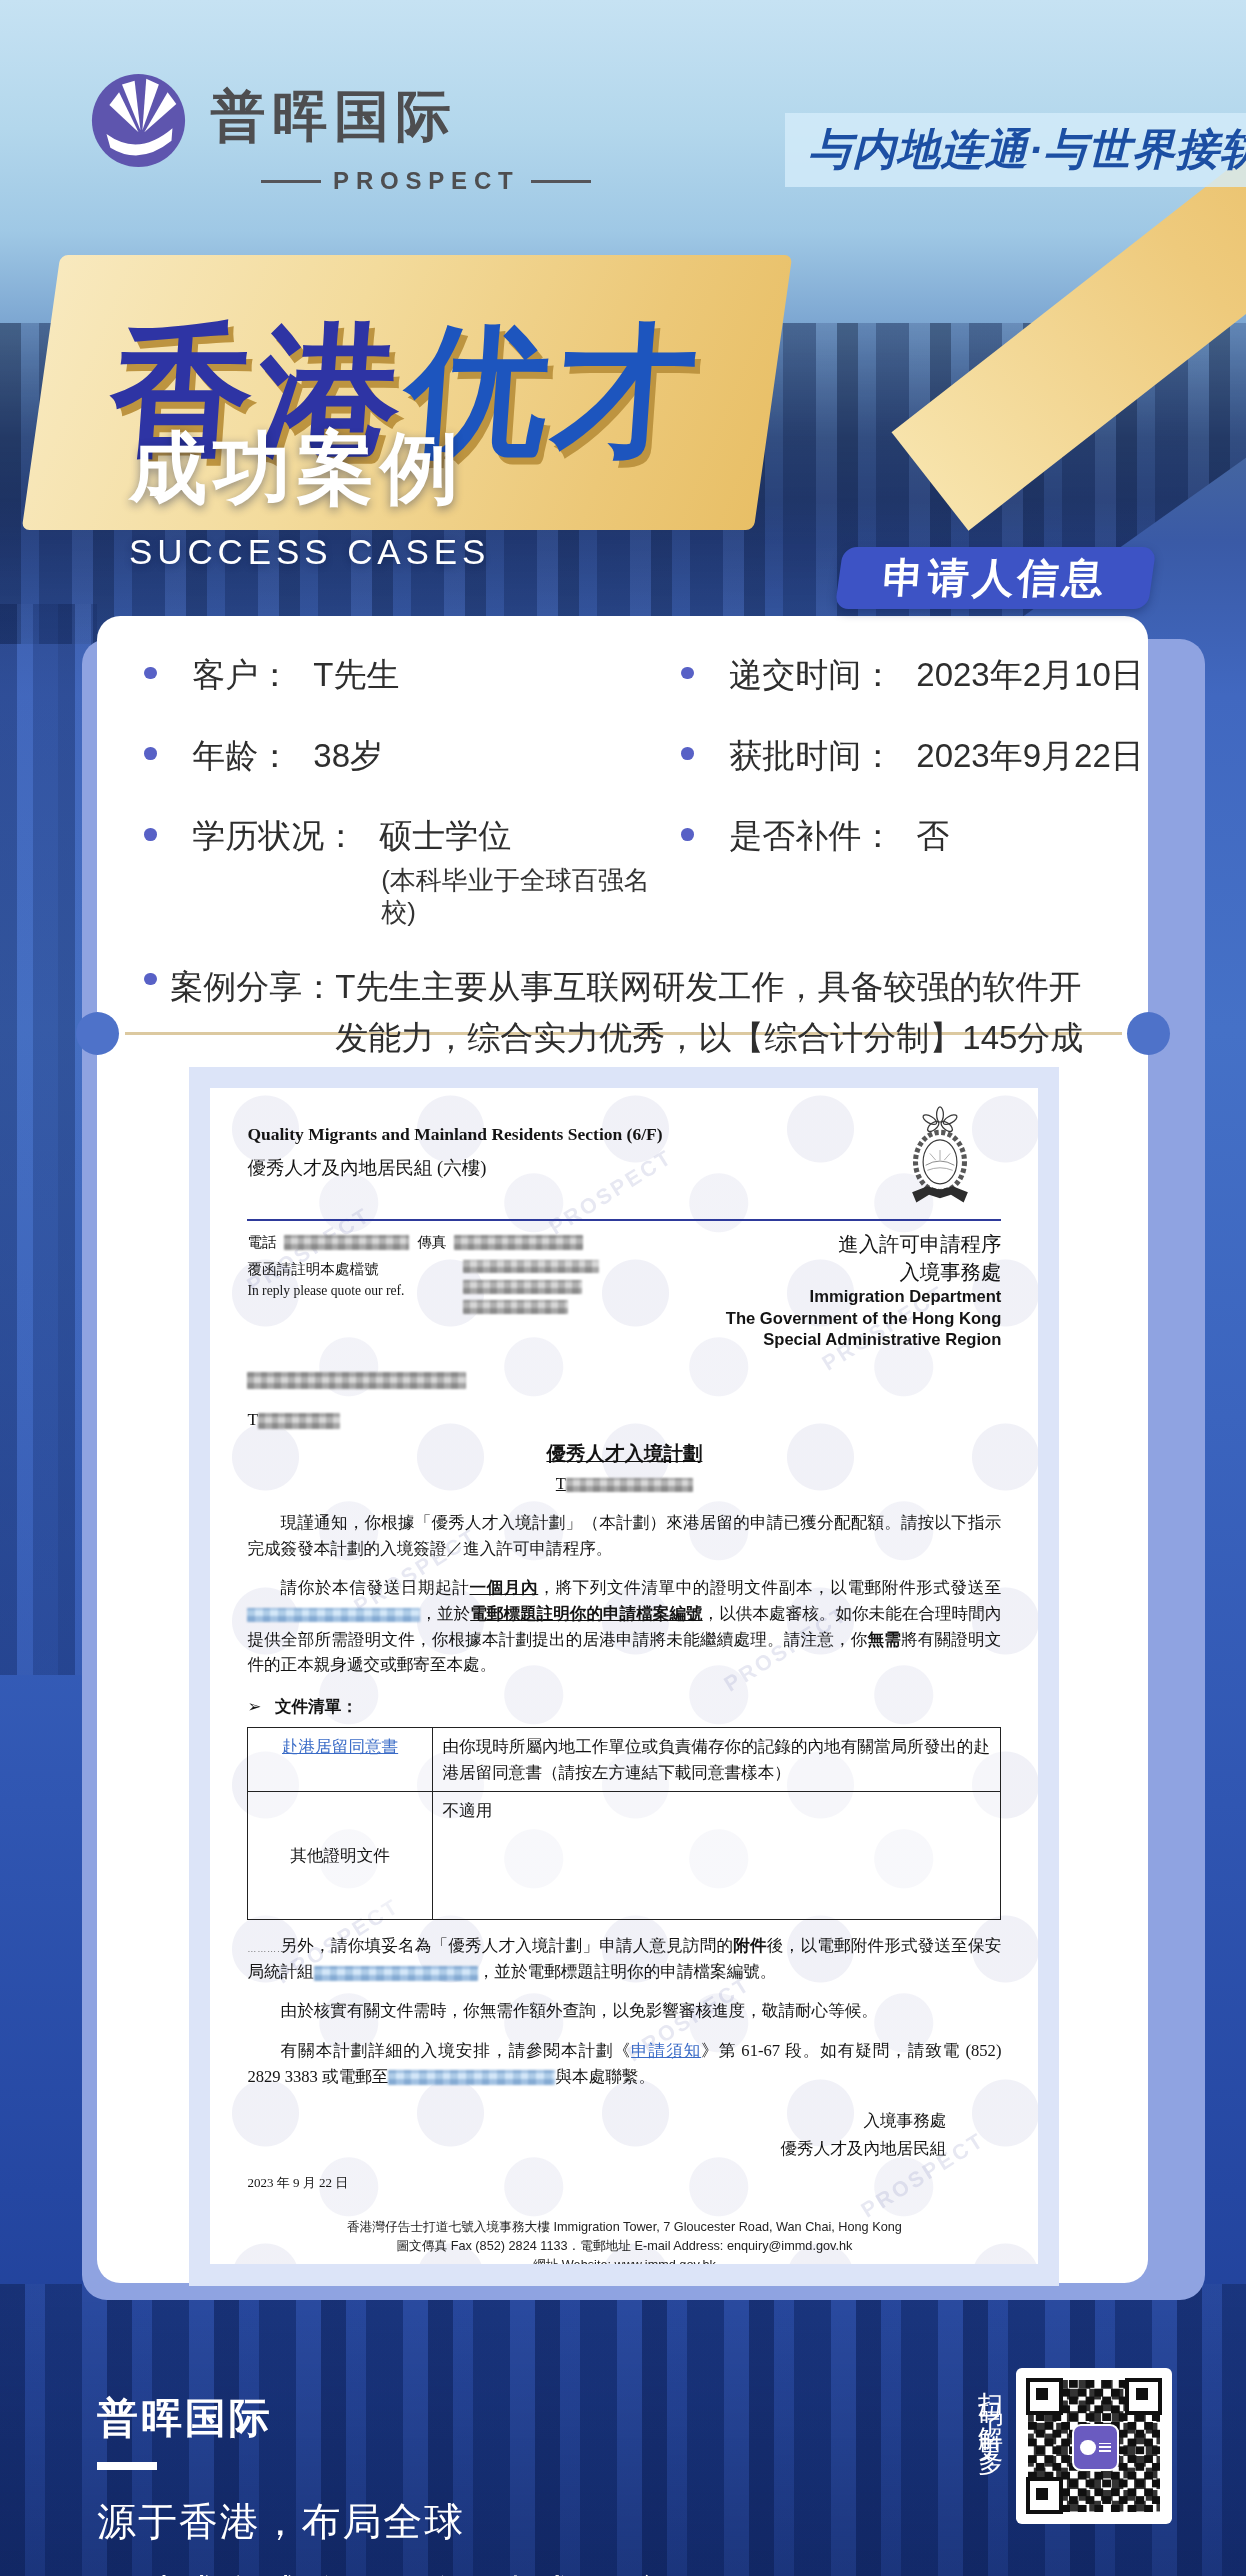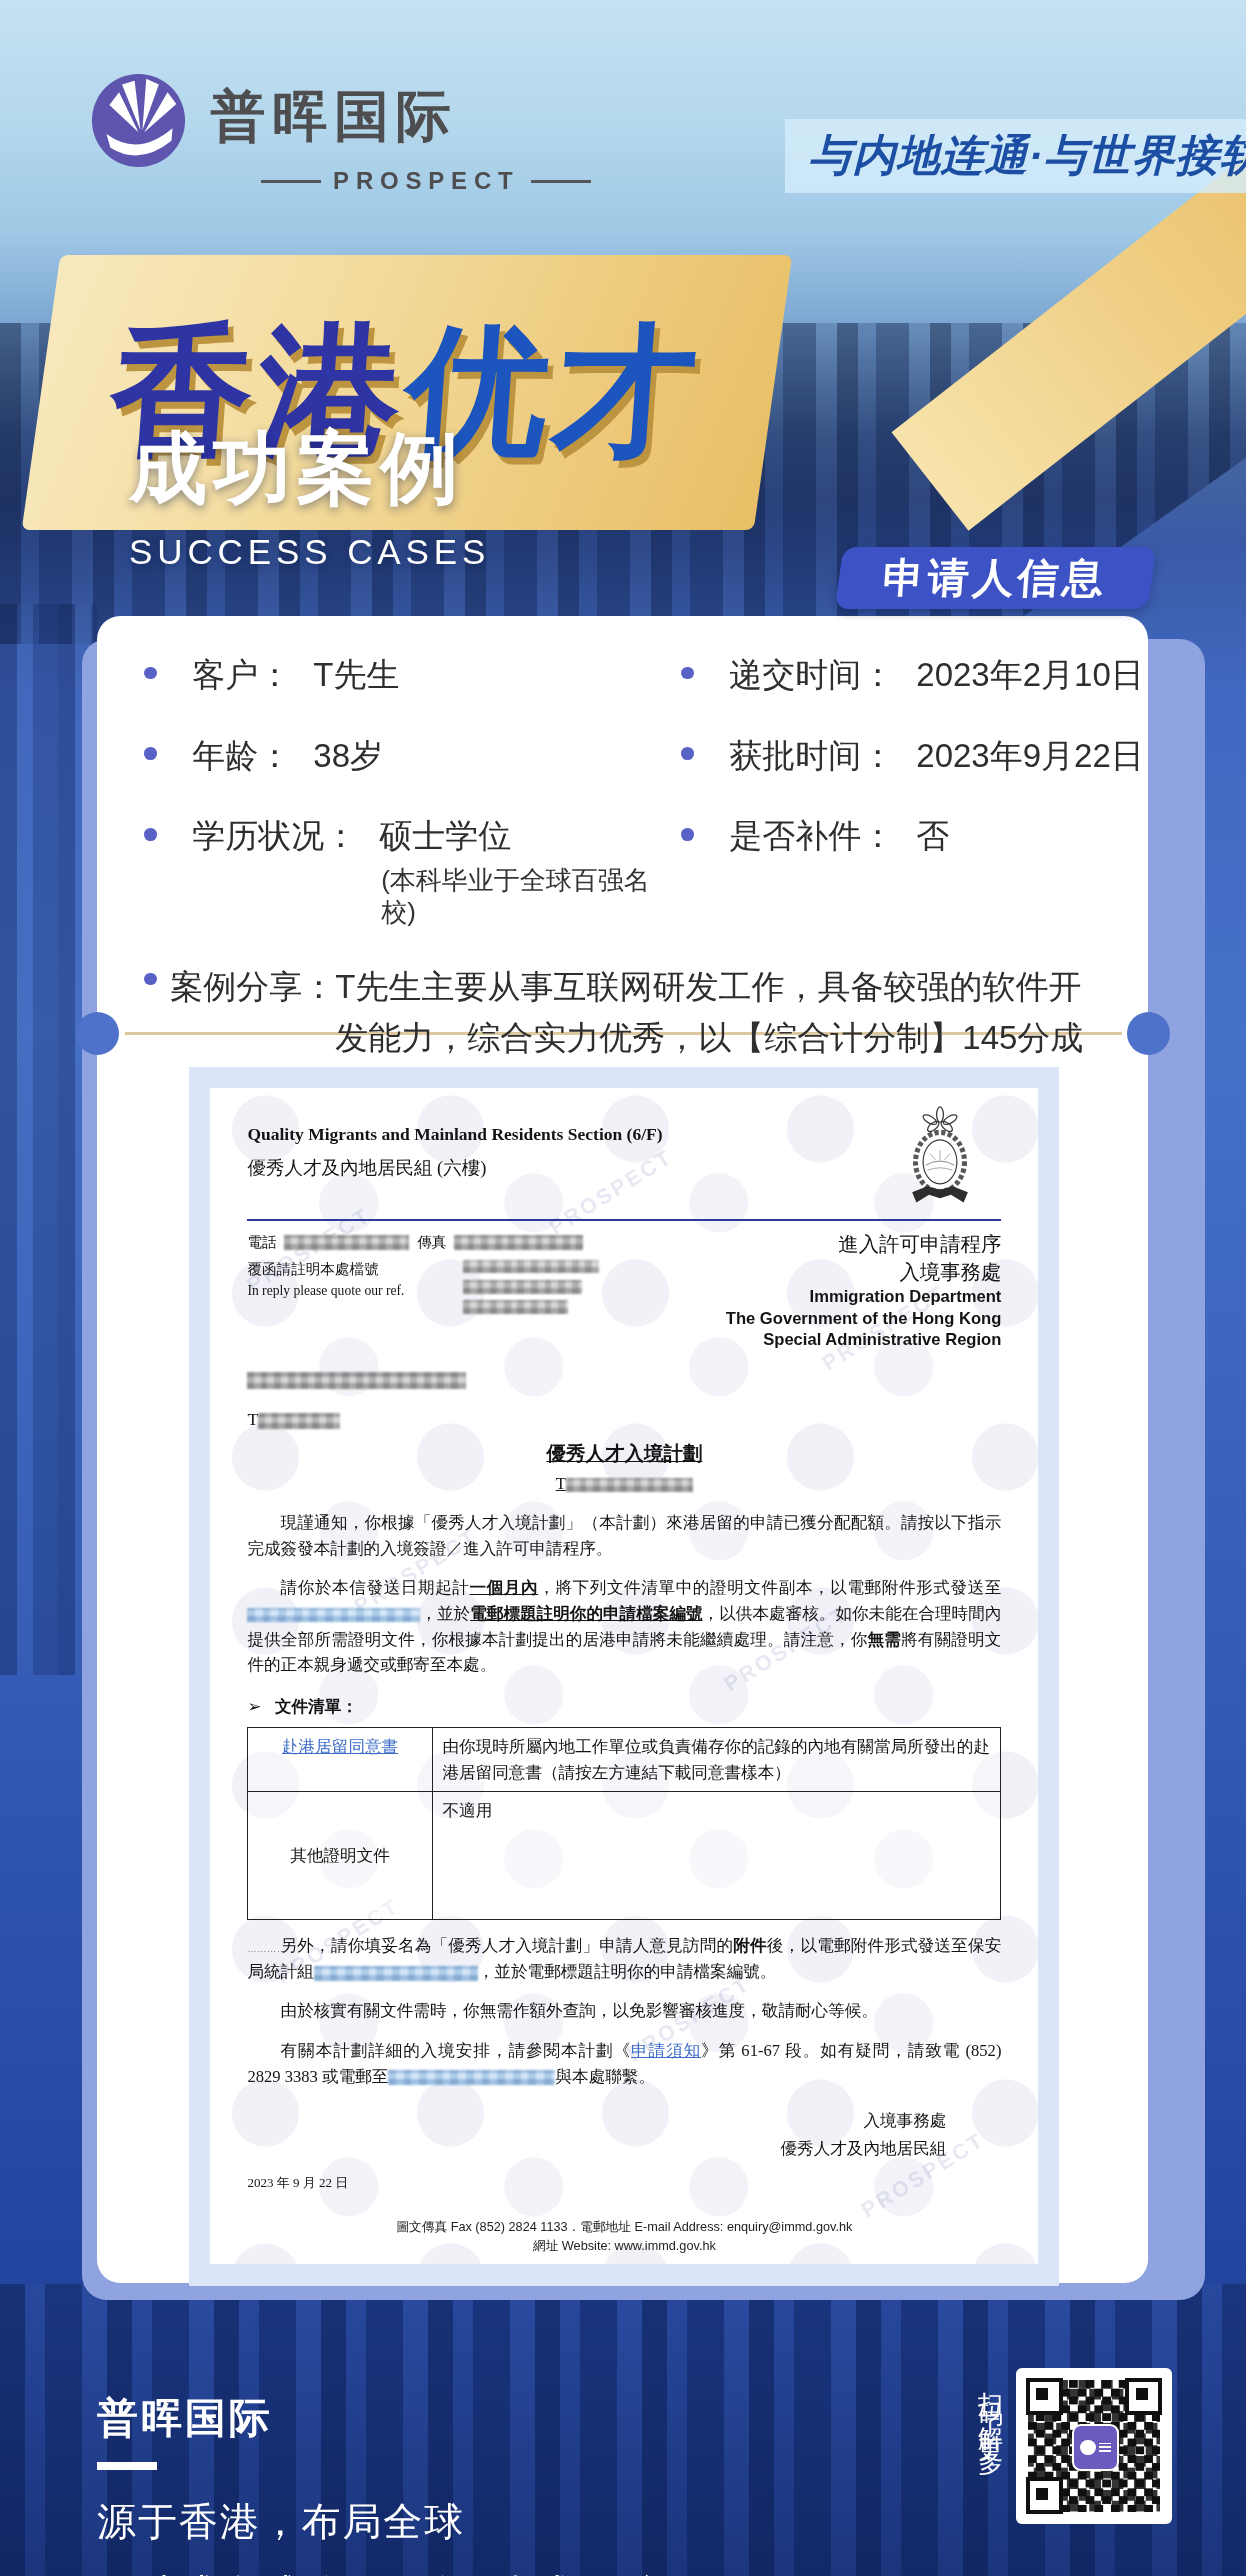--- a/index.html
+++ b/index.html
@@ -22,21 +22,21 @@
     transform:rotate(-38deg);transform-origin:left center;
     background:linear-gradient(90deg,#F7E3AB 0%,#EECA7C 60%,#E9BE65 100%);}
   
   .logo-row{position:absolute;left:90px;top:72px;display:flex;align-items:flex-start;}
   .logo-circle{width:97px;height:97px;}
   .brand-block{margin-left:23.4px;padding-top:7.8px;}
   .brand-zh{font-size:55px;font-weight:bold;color:#4E4E50;letter-spacing:6.8px;}
   .brand-en-row{display:flex;align-items:center;margin-top:13.6px;margin-left:51px;}
   .brand-en-row .rule{width:60px;height:2.9px;background:#55555a;}
   .brand-en{font-size:24px;font-weight:bold;color:#4E4E50;letter-spacing:6.8px;margin:0 11.7px;}
-  .tagline-strip{position:absolute;left:785px;top:119px;width:461px;height:74px;
+  .tagline-strip{position:absolute;left:785px;top:113px;width:461px;height:74px;
     background:rgba(213,236,250,.8);display:flex;align-items:center;}
   .tagline{font-size:43px;font-weight:bold;font-style:italic;color:#1C4FA3;margin-left:23.4px;letter-spacing:1px;white-space:nowrap;}
   
   .hero-banner{position:absolute;left:41px;top:255px;width:732px;height:275px;border-radius:7.8px;
     transform:skewX(-8deg);transform-origin:center;
     background:linear-gradient(105deg,#F8E9BE 0%,#F3DB9C 40%,#ECC878 78%,#E8BF66 100%);
     display:flex;align-items:center;justify-content:center;}
   .hero-title{font-weight:bold;font-size:142px;letter-spacing:5.8px;transform:skewX(4deg);
     text-shadow:5.8px 6.8px 0 #BD9440;white-space:nowrap;}
   .hero-title .ta{color:#2E34A4;}
@@ -342,20 +342,21 @@
           <span>有關本計劃詳細的入境安排，請參閱本計劃《</span><span class="link">申請須知</span><span>》第 61-67 段。如有疑問，請致電 (852) 2829 3383 或電郵至</span><span class="redact blue" style="width:167px;height:14.6px;"></span><span>與本處聯繫。</span>
         </div>
 
         <div class="sign">
           <div>入境事務處</div>
           <div>優秀人才及內地居民組</div>
         </div>
         <div class="l-date">2023 年 9 月 22 日</div>
 
         <div class="l-footer">
+          <div>香港灣仔告士打道七號入境事務大樓 Immigration Tower, 7 Gloucester Road, Wan Chai, Hong Kong</div>
           <div>圖文傳真 Fax (852) 2824 1133．電郵地址 E-mail Address: enquiry@immd.gov.hk</div>
           <div>網址 Website: www.immd.gov.hk</div>
         </div>
       </div>
     </div>
   </div>
 
   <div class="foot">
     <div class="foot-brand">普晖国际</div>
     <div class="foot-bar"></div>

